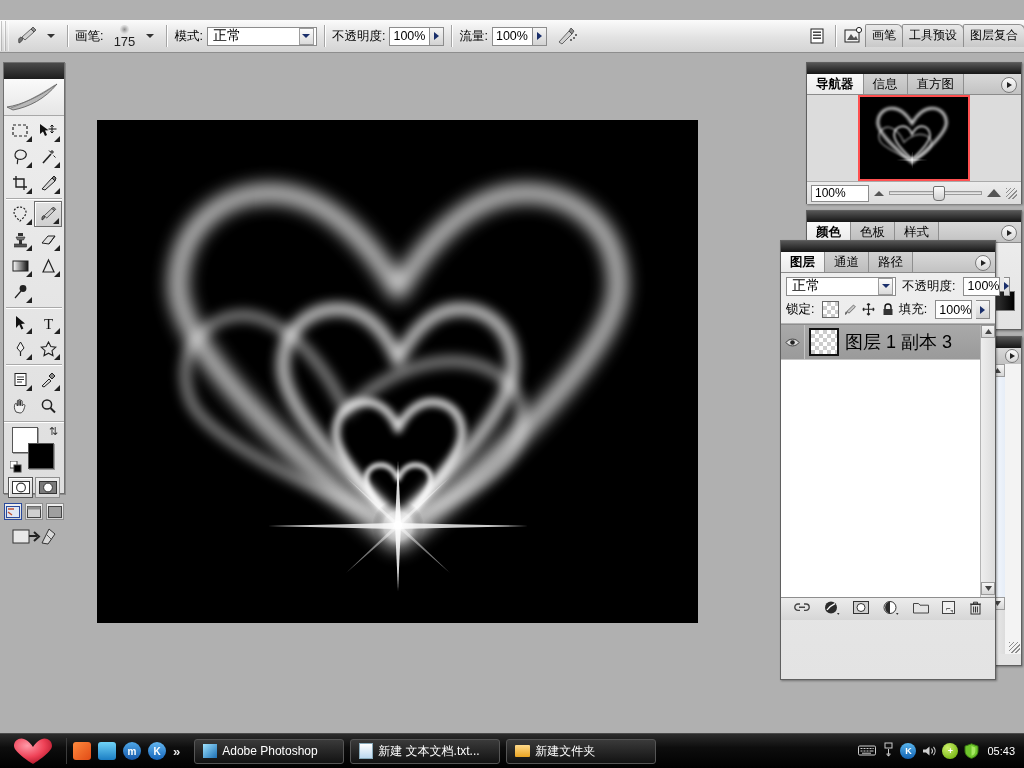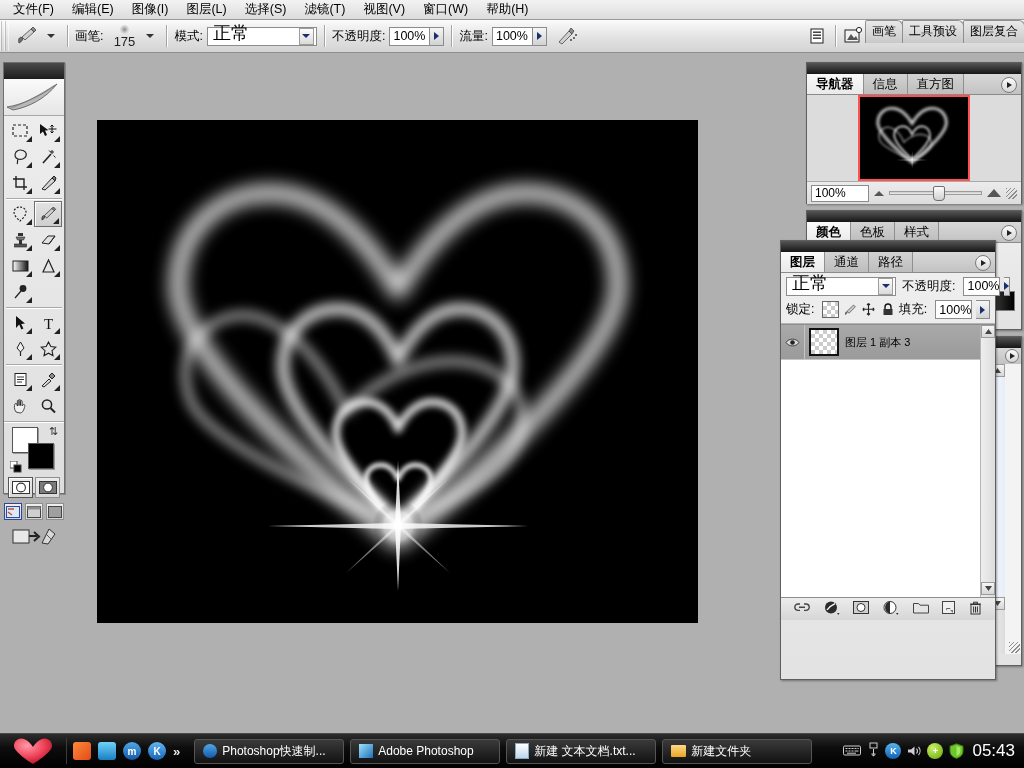--- a/index.html
+++ b/index.html
@@ -28,35 +28,35 @@
   .sep{width:1px;height:22px;background:#a5a5a5;margin:0 7px;box-shadow:1px 0 0 #fff;}
   .lbl{font-size:12.5px;margin-right:4px;white-space:nowrap;}
   .toolicon{width:30px;height:24px;display:flex;align-items:center;justify-content:center;}
   .dropcaret{width:0;height:0;border-left:4px solid transparent;border-right:4px solid transparent;
     border-top:4px solid #333;margin:0 5px;}
   .brushprev{width:34px;height:26px;position:relative;display:flex;align-items:center;justify-content:center;}
   .brushprev .dot{width:9px;height:9px;border-radius:50%;
     background:radial-gradient(circle,#8e8e8e 0%,#d6d6d6 55%,#ededed 100%);position:absolute;top:2px;}
   .brushprev .num{position:absolute;bottom:0px;font-size:13px;color:#222;}
   .combo{height:19px;min-width:110px;background:#fff;border:1px solid #8c8c8c;
-    display:flex;align-items:flex-end;justify-content:space-between;padding:0 2px 0 5px;
-    font-size:18px;box-sizing:border-box;}
+    display:flex;align-items:center;justify-content:space-between;padding:0 2px 0 5px;
+    font-size:14px;box-sizing:border-box;}
   .combo .arw{width:13px;height:15px;background:linear-gradient(#fdfdfd,#dadada);
     border:1px solid #9d9d9d;display:flex;align-items:center;justify-content:center;}
   .combo .arw i{width:0;height:0;border-left:4px solid transparent;border-right:4px solid transparent;
     border-top:4px solid #1a2f6b;display:block;}
   .numfield{height:19px;width:41px;background:#fff;border:1px solid #8c8c8c;
     display:flex;align-items:center;padding-left:3px;font-size:12.5px;box-sizing:border-box;}
   .spin{width:14px;height:19px;background:linear-gradient(#f6f6f6,#d2d2d2);border:1px solid #8c8c8c;
     border-left:none;display:flex;align-items:center;justify-content:center;box-sizing:border-box;}
   .spin i{width:0;height:0;border-top:4px solid transparent;border-bottom:4px solid transparent;
     border-left:5px solid #1a2f6b;display:block;}
   .optright{margin-left:auto;display:flex;align-items:center;height:32px;}
   .sqbtn{width:22px;height:24px;display:flex;align-items:center;justify-content:center;}
-  .welltabs{display:flex;align-items:flex-start;height:32px;padding-bottom:1px;}
+  .welltabs{display:flex;align-items:center;height:32px;padding-bottom:1px;}
   .welltab{background:linear-gradient(#e9e9e9,#c9c9c9);border:1px solid #8f8f8f;border-bottom:none;
     padding:2px 6px 3px;font-size:12px;margin-right:-1px;border-radius:2px 6px 0 0;}
 
   
   .toolbox{position:absolute;left:3px;top:62px;width:62px;height:432px;
     background:linear-gradient(#efefef,#dedede);border:1px solid #6f6f6f;box-sizing:border-box;
     box-shadow:1px 1px 0 #8a8a8a;}
   .tb-title{height:16px;background:linear-gradient(#4a4a4a,#1d1d1d);}
   .tb-logo{height:36px;background:linear-gradient(#fafafa,#e6e6e6);
     border-bottom:1px solid #a8a8a8;display:flex;align-items:center;justify-content:center;overflow:hidden;}
@@ -143,21 +143,21 @@
   .layerlist{background:#fff;height:272px;border-top:1px solid #8e8e8e;overflow:hidden;position:relative;}
   .layerrow{display:flex;align-items:center;height:34px;border-bottom:1px solid #c6c6c6;}
   .layerrow.sel{background:linear-gradient(#a9a9a9,#9a9a9a);}
   .eyecol{width:24px;display:flex;align-items:center;justify-content:center;
     border-right:1px solid #c6c6c6;height:100%;box-sizing:border-box;}
   .thumb{width:30px;height:28px;margin:0 6px 0 4px;border:1px solid #5a5a5a;box-sizing:border-box;}
   .thumb.sel{border:2px solid #111;}
   .checker{background-image:linear-gradient(45deg,#ccc 25%,transparent 25%,transparent 75%,#ccc 75%),
     linear-gradient(45deg,#ccc 25%,#fff 25%,#fff 75%,#ccc 75%);
     background-size:8px 8px;background-position:0 0,4px 4px;}
-  .lname{font-size:11px;flex:1;}
+  .lname{font-size:18px;flex:1;}
   .lname.bg{font-style:italic;}
   .lp-foot{height:22px;display:flex;align-items:center;justify-content:space-around;
     background:linear-gradient(#ececec,#d6d6d6);border-top:1px solid #8e8e8e;padding:0 6px;}
   .scrollv{position:absolute;right:0;top:0;width:14px;height:100%;
     background:linear-gradient(to right,#eee,#dcdcdc);border-left:1px solid #b5b5b5;}
   .sb-btn{height:13px;display:flex;align-items:center;justify-content:center;
     background:linear-gradient(#f6f6f6,#d6d6d6);border:1px solid #9b9b9b;box-sizing:border-box;}
 
   
   .taskbar{position:absolute;left:0;bottom:0;width:1024px;height:34px;
@@ -168,38 +168,27 @@
   .qlico{width:18px;height:18px;border-radius:3px;display:flex;align-items:center;justify-content:center;
     font-size:10px;color:#fff;font-weight:bold;}
   .tasks{display:flex;align-items:center;gap:6px;padding-left:8px;}
   .task{height:25px;min-width:150px;max-width:168px;display:flex;align-items:center;gap:5px;
     padding:0 8px;color:#fff;font-size:12px;border-radius:3px;
     background:linear-gradient(#3a3a3a,#121212);border:1px solid #555;
     white-space:nowrap;overflow:hidden;box-sizing:border-box;}
   .tray{margin-left:auto;display:flex;align-items:center;gap:5px;padding-right:9px;color:#fff;}
   .trayico{width:16px;height:16px;border-radius:50%;display:flex;align-items:center;justify-content:center;
     font-size:9px;font-weight:bold;color:#fff;}
-  .clock{font-size:17px;color:#fff;margin-left:3px;}
+  .clock{font-size:11px;color:#fff;margin-left:3px;}
 </style>
 </head>
 <body>
 
 <div class="app">
 
-  <div class="menubar">
-    <div class="mi">文件(F)</div>
-    <div class="mi">编辑(E)</div>
-    <div class="mi">图像(I)</div>
-    <div class="mi">图层(L)</div>
-    <div class="mi">选择(S)</div>
-    <div class="mi">滤镜(T)</div>
-    <div class="mi">视图(V)</div>
-    <div class="mi">窗口(W)</div>
-    <div class="mi">帮助(H)</div>
-  </div>
 
   <div class="optbar">
     <div class="grip"></div>
 
     <div class="toolicon">
       <svg width="22" height="20" viewBox="0 0 22 20">
         <path d="M3 17 C5 16 6 15 7 13 L5 11 C3 12 2 13 3 17Z" fill="#6f6f6f" stroke="#333" stroke-width=".7"></path>
         <path d="M6 11 L15 3 L18 6 L9 14 Z" fill="#cfcfcf" stroke="#333" stroke-width=".7"></path>
         <path d="M15 3 L17 1 L20 4 L18 6 Z" fill="#8a8a8a" stroke="#333" stroke-width=".7"></path>
       </svg>
@@ -780,24 +769,20 @@
     </div>
     <div class="ql">
       <div class="qlico" style="background:linear-gradient(135deg,#ff8a3d,#e14b16)"></div>
       <div class="qlico" style="background:linear-gradient(#6fd3f7,#1b7ec4)"></div>
       <div class="qlico" style="background:linear-gradient(#4fa8e8,#1557a8);border-radius:50%">m</div>
       <div class="qlico" style="background:linear-gradient(#63b6ef,#1464ba);border-radius:50%">K</div>
       <div style="color:#e8e8e8;font-size:13px;font-weight:bold">»</div>
     </div>
     <div class="tasks">
       <div class="task">
-        <span style="width:14px;height:14px;border-radius:50%;background:linear-gradient(#4fa8e8,#1557a8);display:inline-block;flex:none"></span>
-        <span>Photoshop快速制...</span>
-      </div>
-      <div class="task">
         <span style="width:14px;height:14px;background:linear-gradient(135deg,#9fe3ff,#1b6fb5);display:inline-block;flex:none"></span>
         <span>Adobe Photoshop</span>
       </div>
       <div class="task">
         <span style="width:12px;height:14px;background:linear-gradient(#ffffff,#bcd8ef);display:inline-block;flex:none;border:1px solid #8ab"></span>
         <span>新建 文本文档.txt...</span>
       </div>
       <div class="task">
         <span style="width:15px;height:12px;background:linear-gradient(#ffd98a,#e9a321);display:inline-block;flex:none;border-radius:1px"></span>
         <span>新建文件夹</span>

